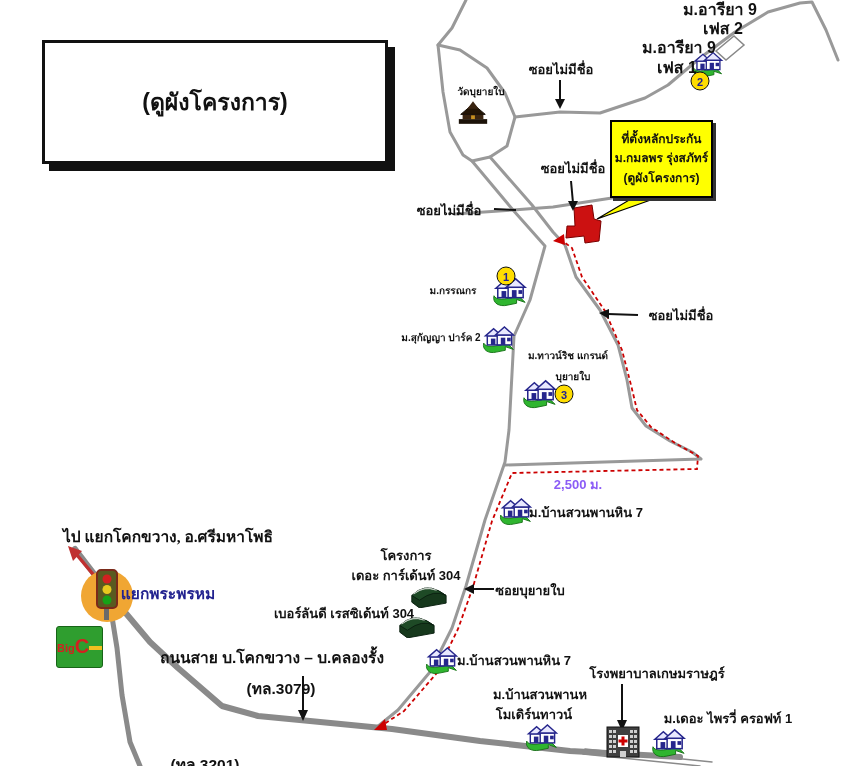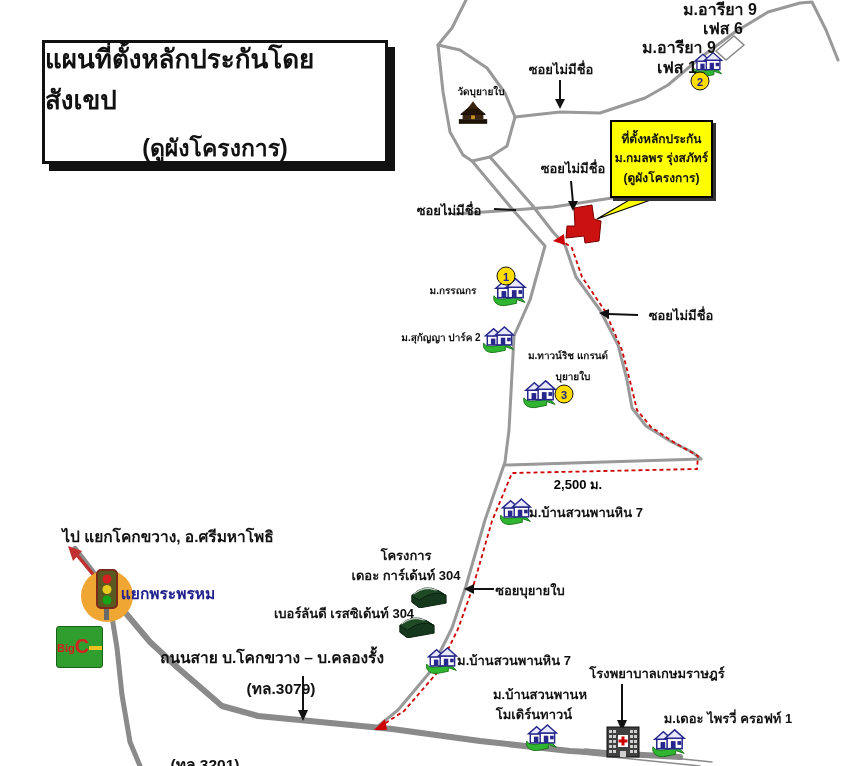--- a/index.html
+++ b/index.html
@@ -4,21 +4,21 @@
 <style>
   html,body{margin:0;padding:0;background:#fff;}
   #map{position:relative;width:847px;height:766px;background:#ffffff;overflow:hidden;
        font-family:"Liberation Sans","DejaVu Sans",sans-serif;color:#111;}
   #roads{position:absolute;left:0;top:0;z-index:1;}
   .lbl{position:absolute;z-index:3;font-weight:bold;font-size:13px;white-space:nowrap;
        transform:translate(-50%,-50%);color:#111;}
   .lbl.sm{font-size:16px;}
   .lbl.md{font-size:10px;}
   .lbl.lg{font-size:15.5px;}
-  .lbl.red{color:#000000;}
+  .lbl.red{color:#8b5cf6;}
   .lbl.blue{color:#22228f;}
   
   #titlebox{position:absolute;left:42px;top:40px;width:340px;height:118px;z-index:3;
     background:#fff;border:3px solid #111;box-shadow:7px 7px 0 #111;
     display:flex;flex-direction:column;align-items:center;justify-content:center;gap:10px;}
   #titlebox .t1{font-size:26px;font-weight:bold;}
   #titlebox .t2{font-size:23px;font-weight:bold;}
   
   #callout{position:absolute;left:610px;top:120px;width:99px;height:74px;z-index:3;
     background:#ffff00;border:2px solid #000;box-shadow:3px 3px 0 #333;
@@ -159,32 +159,31 @@
     <use href="#ic-houses" x="498" y="496" width="36" height="31"></use>
     <use href="#ic-houses" x="424" y="645" width="36" height="31"></use>
     <use href="#ic-houses" x="524" y="722" width="36" height="31"></use>
     <use href="#ic-houses" x="650" y="727" width="38" height="32"></use>
     <use href="#ic-warehouse" x="408" y="583" width="40" height="25"></use>
     <use href="#ic-warehouse" x="396" y="613" width="40" height="25"></use>
     <use href="#ic-hospital" x="606" y="726" width="34" height="32"></use>
   </svg>
 
   <div id="titlebox">
-    <div class="t1">แผนที่ตั้งหลักประกันโดยสังเขป</div>
     <div class="t2">(ดูผังโครงการ)</div>
   </div>
 
   <div id="callout">
     <div>ที่ตั้งหลักประกัน</div>
     <div>ม.กมลพร รุ่งสภัทร์</div>
     <div>(ดูผังโครงการ)</div>
   </div>
 
   <div class="lbl sm" style="left:720px;top:9px;">ม.อารียา 9</div>
-  <div class="lbl sm" style="left:723px;top:28px;">เฟส 6</div>
+  <div class="lbl sm" style="left:723px;top:28px;">เฟส 2</div>
   <div class="lbl sm" style="left:679px;top:47px;">ม.อารียา 9</div>
   <div class="lbl sm" style="left:677px;top:67px;">เฟส 1</div>
   <div class="lbl md" style="left:481px;top:91px;">วัดบุยายใบ</div>
 
   <div class="lbl" style="left:561px;top:69px;">ซอยไม่มีชื่อ</div>
   <div class="lbl" style="left:573px;top:168px;">ซอยไม่มีชื่อ</div>
   <div class="lbl" style="left:449px;top:210px;">ซอยไม่มีชื่อ</div>
   <div class="lbl" style="left:681px;top:315px;">ซอยไม่มีชื่อ</div>
 
   <div class="lbl md" style="left:453px;top:290px;">ม.กรรณกร</div>
@@ -193,21 +192,21 @@
   <div class="lbl md" style="left:573px;top:376px;">บุยายใบ</div>
 
   <div class="lbl red" style="left:578px;top:484px;">2,500 ม.</div>
   <div class="lbl" style="left:586px;top:512px;">ม.บ้านสวนพานหิน 7</div>
 
   <div class="lbl" style="left:406px;top:555px;">โครงการ</div>
   <div class="lbl" style="left:406px;top:575px;">เดอะ การ์เด้นท์ 304</div>
   <div class="lbl" style="left:344px;top:613px;">เบอร์ลันดี เรสซิเด้นท์ 304</div>
   <div class="lbl" style="left:530px;top:590px;">ซอยบุยายใบ</div>
 
-  <div class="lbl lg" style="left:168px;top:536px;">ไป แยกโคกขวาง, อ.ศรีมหาโพธิ</div>
+  <div class="lbl lg" style="left:168px;top:536px;font-family:Liberation Serif, serif;">ไป แยกโคกขวาง, อ.ศรีมหาโพธิ</div>
   <div class="lbl lg blue" style="left:168px;top:593px;">แยกพระพรหม</div>
   <div class="lbl lg" style="left:272px;top:657px;">ถนนสาย บ.โคกขวาง – บ.คลองรั้ง</div>
   <div class="lbl lg" style="left:281px;top:688px;">(ทล.3079)</div>
   <div class="lbl lg" style="left:205px;top:764px;">(ทล.3201)</div>
 
   <div class="lbl" style="left:514px;top:660px;">ม.บ้านสวนพานหิน 7</div>
   <div class="lbl" style="left:540px;top:694px;">ม.บ้านสวนพานห</div>
   <div class="lbl" style="left:534px;top:714px;">โมเดิร์นทาวน์</div>
   <div class="lbl" style="left:657px;top:673px;">โรงพยาบาลเกษมราษฎร์</div>
   <div class="lbl" style="left:728px;top:718px;">ม.เดอะ ไพรวี่ ครอฟท์ 1</div>

